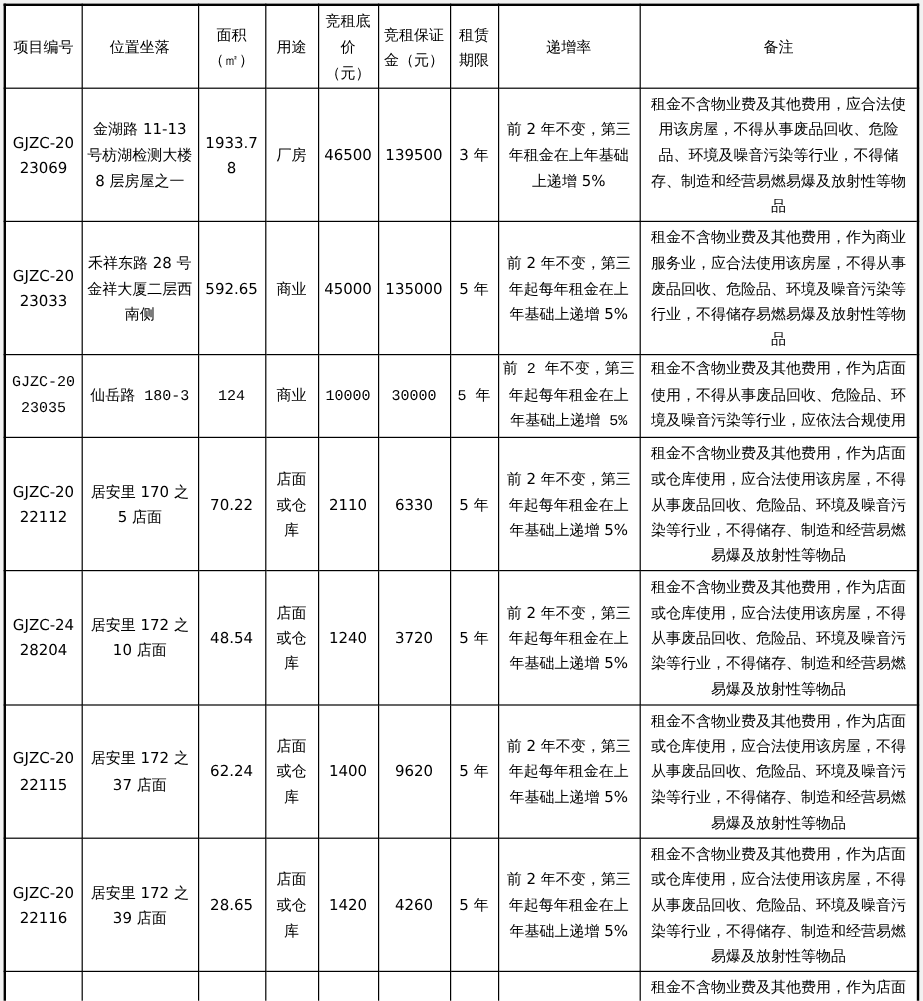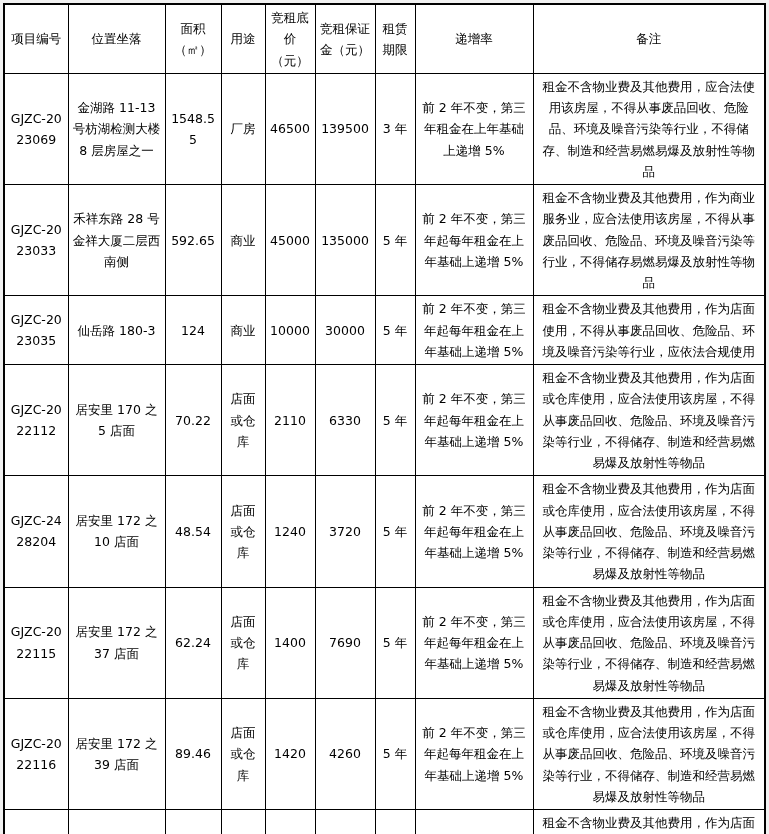--- a/index.html
+++ b/index.html
@@ -42,21 +42,21 @@
   col.c-usage   { width: 44px; }
   col.c-price   { width: 50px; }
   col.c-deposit { width: 60px; }
   col.c-term    { width: 40px; }
   col.c-incr    { width: 118px; }
   col.c-remark  { width: auto; }
   
   thead tr               { height: 52px; }
   tbody tr:nth-child(1)  { height: 84px; }
   tbody tr:nth-child(2)  { height: 74px; }
-  tbody tr:nth-child(3)  { height: 50px; }
+  tbody tr:nth-child(3)  { height: 50px; font-family: Liberation Mono, monospace; }
   tbody tr:nth-child(4)  { height: 92px; }
   tbody tr:nth-child(5)  { height: 92px; }
   tbody tr:nth-child(6)  { height: 92px; }
   tbody tr:nth-child(7)  { height: 92px; }
   tbody tr:nth-child(8)  { height: 92px; }
   tbody tr:nth-child(9)  { height: 95px; }
 </style>
 </head>
 <body>
 
@@ -83,21 +83,21 @@
         <th>竞租保证金（元）</th>
         <th>租赁期限</th>
         <th>递增率</th>
         <th>备注</th>
       </tr>
     </thead>
     <tbody>
         <tr>
           <td>GJZC-2023069</td>
           <td>金湖路 11-13 号枋湖检测大楼 8 层房屋之一</td>
-          <td>1548.55</td>
+          <td>1933.78</td>
           <td>厂房</td>
           <td>46500</td>
           <td>139500</td>
           <td>3 年</td>
           <td>前 2 年不变，第三年租金在上年基础上递增 5%</td>
           <td>租金不含物业费及其他费用，应合法使用该房屋，不得从事废品回收、危险品、环境及噪音污染等行业，不得储存、制造和经营易燃易爆及放射性等物品</td>
         </tr>
         <tr>
           <td>GJZC-2023033</td>
           <td>禾祥东路 28 号金祥大厦二层西南侧</td>
@@ -141,29 +141,29 @@
           <td>5 年</td>
           <td>前 2 年不变，第三年起每年租金在上年基础上递增 5%</td>
           <td>租金不含物业费及其他费用，作为店面或仓库使用，应合法使用该房屋，不得从事废品回收、危险品、环境及噪音污染等行业，不得储存、制造和经营易燃易爆及放射性等物品</td>
         </tr>
         <tr>
           <td>GJZC-2022115</td>
           <td>居安里 172 之 37 店面</td>
           <td>62.24</td>
           <td>店面或仓库</td>
           <td>1400</td>
-          <td>7690</td>
+          <td>9620</td>
           <td>5 年</td>
           <td>前 2 年不变，第三年起每年租金在上年基础上递增 5%</td>
           <td>租金不含物业费及其他费用，作为店面或仓库使用，应合法使用该房屋，不得从事废品回收、危险品、环境及噪音污染等行业，不得储存、制造和经营易燃易爆及放射性等物品</td>
         </tr>
         <tr>
           <td>GJZC-2022116</td>
           <td>居安里 172 之 39 店面</td>
-          <td>89.46</td>
+          <td>28.65</td>
           <td>店面或仓库</td>
           <td>1420</td>
           <td>4260</td>
           <td>5 年</td>
           <td>前 2 年不变，第三年起每年租金在上年基础上递增 5%</td>
           <td>租金不含物业费及其他费用，作为店面或仓库使用，应合法使用该房屋，不得从事废品回收、危险品、环境及噪音污染等行业，不得储存、制造和经营易燃易爆及放射性等物品</td>
         </tr>
         <tr>
           <td>GJZC-2022117</td>
           <td>居安里 172 之 41 店面</td>

